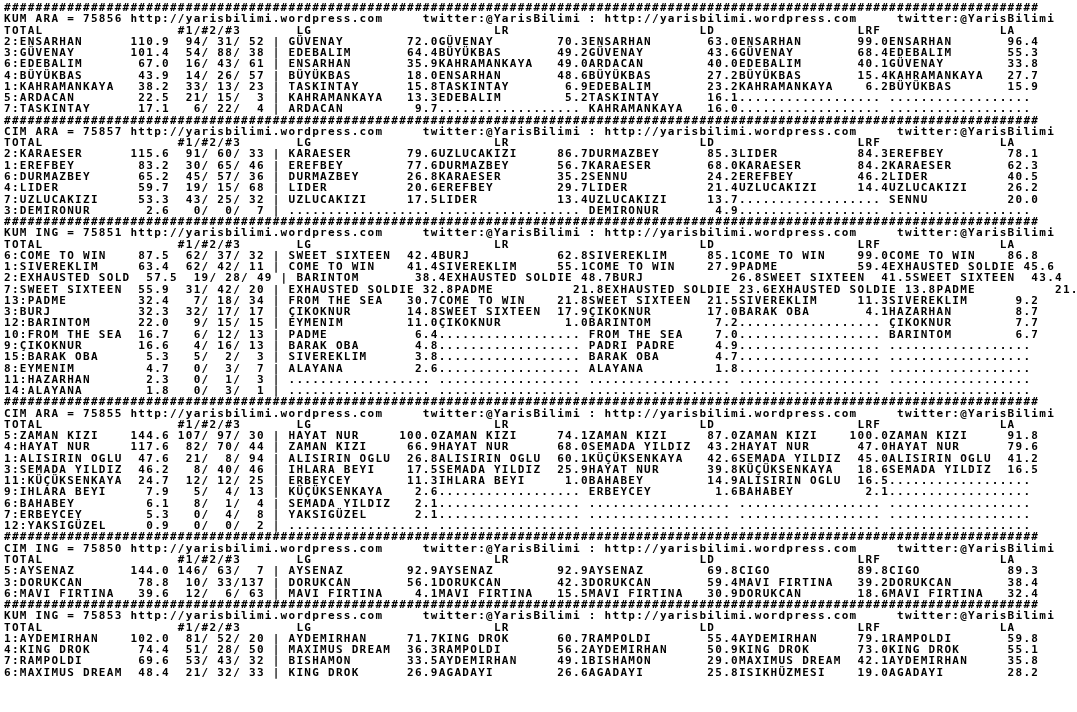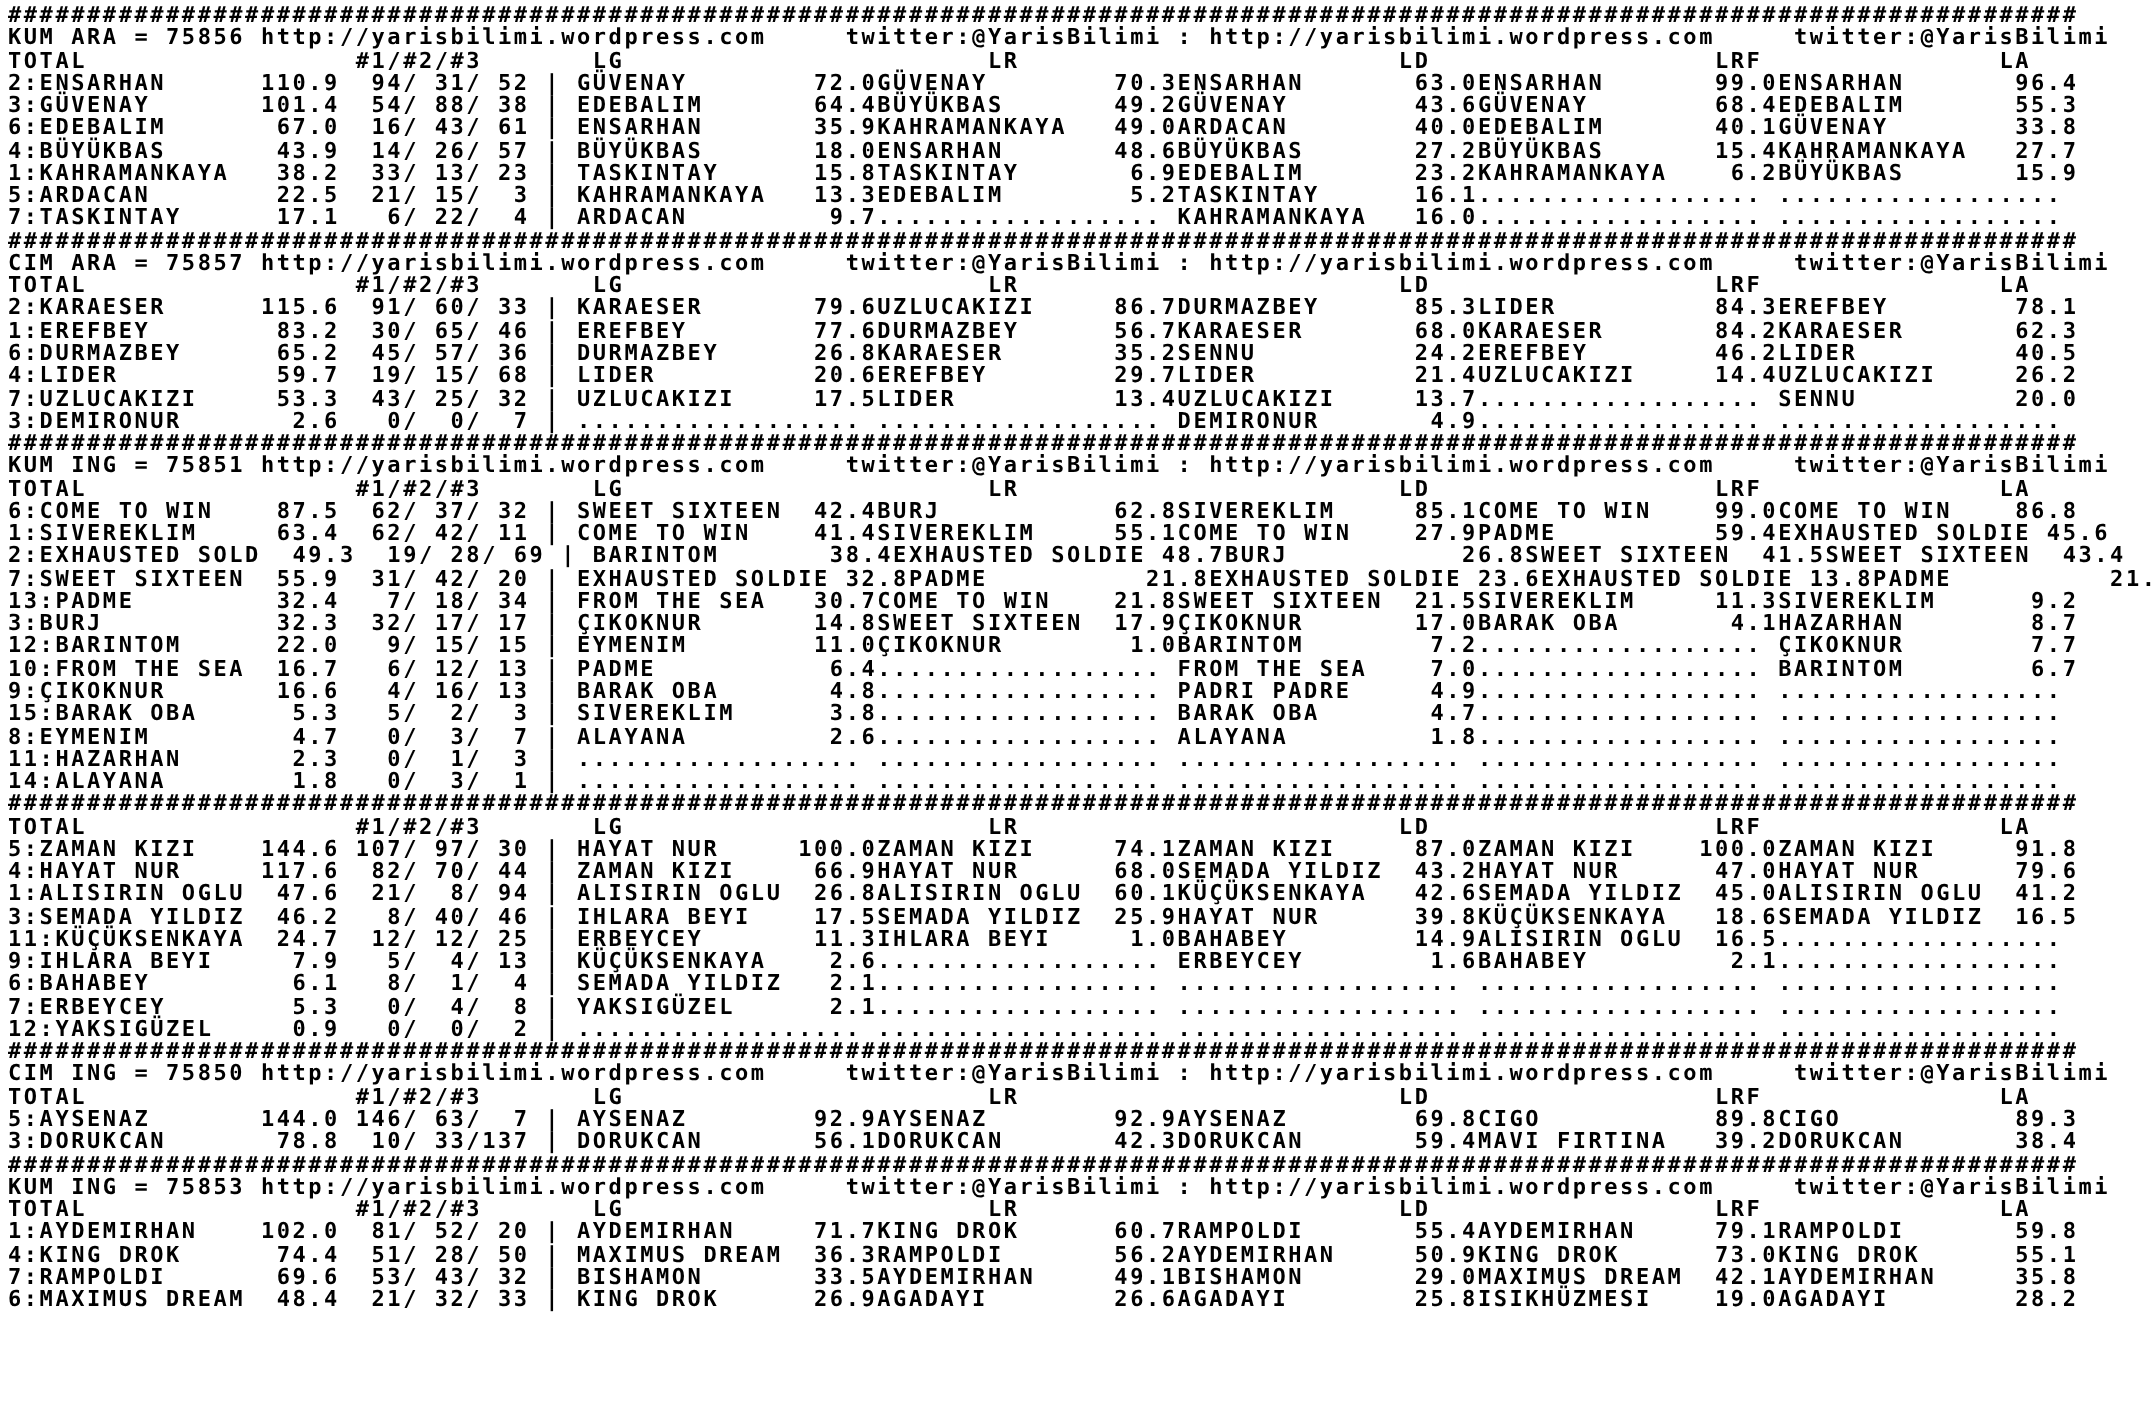--- a/index.html
+++ b/index.html
@@ -48,47 +48,49 @@
     <div class="tline">1:EREFBEY        83.2  30/ 65/ 46 | EREFBEY        77.6DURMAZBEY      56.7KARAESER       68.0KARAESER       84.2KARAESER       62.3</div>
     <div class="tline">6:DURMAZBEY      65.2  45/ 57/ 36 | DURMAZBEY      26.8KARAESER       35.2SENNU          24.2EREFBEY        46.2LIDER          40.5</div>
     <div class="tline">4:LIDER          59.7  19/ 15/ 68 | LIDER          20.6EREFBEY        29.7LIDER          21.4UZLUCAKIZI     14.4UZLUCAKIZI     26.2</div>
     <div class="tline">7:UZLUCAKIZI     53.3  43/ 25/ 32 | UZLUCAKIZI     17.5LIDER          13.4UZLUCAKIZI     13.7.................. SENNU          20.0</div>
     <div class="tline">3:DEMIRONUR       2.6   0/  0/  7 | .................. .................. DEMIRONUR       4.9.................. .................. </div>
     <div class="tline">###################################################################################################################################</div>
     <div class="tline">KUM ING = 75851 http://yarisbilimi.wordpress.com     twitter:@YarisBilimi : http://yarisbilimi.wordpress.com     twitter:@YarisBilimi</div>
     <div class="tline">TOTAL                 #1/#2/#3       LG                       LR                        LD                  LRF               LA   </div>
     <div class="tline">6:COME TO WIN    87.5  62/ 37/ 32 | SWEET SIXTEEN  42.4BURJ           62.8SIVEREKLIM     85.1COME TO WIN    99.0COME TO WIN    86.8</div>
     <div class="tline">1:SIVEREKLIM     63.4  62/ 42/ 11 | COME TO WIN    41.4SIVEREKLIM     55.1COME TO WIN    27.9PADME          59.4EXHAUSTED SOLDIE 45.6</div>
-    <div class="tline">2:EXHAUSTED SOLD  49.3  19/ 28/ 69 | BARINTOM       38.4EXHAUSTED SOLDIE 48.7BURJ           26.8SWEET SIXTEEN  41.5SWEET SIXTEEN  43.4</div>
+    <div class="tline">2:EXHAUSTED SOLD  57.5  19/ 28/ 49 | BARINTOM       38.4EXHAUSTED SOLDIE 48.7BURJ           26.8SWEET SIXTEEN  41.5SWEET SIXTEEN  43.4</div>
     <div class="tline">7:SWEET SIXTEEN  55.9  31/ 42/ 20 | EXHAUSTED SOLDIE 32.8PADME          21.8EXHAUSTED SOLDIE 23.6EXHAUSTED SOLDIE 13.8PADME          21.0</div>
     <div class="tline">13:PADME         32.4   7/ 18/ 34 | FROM THE SEA   30.7COME TO WIN    21.8SWEET SIXTEEN  21.5SIVEREKLIM     11.3SIVEREKLIM      9.2</div>
     <div class="tline">3:BURJ           32.3  32/ 17/ 17 | ÇIKOKNUR       14.8SWEET SIXTEEN  17.9ÇIKOKNUR       17.0BARAK OBA       4.1HAZARHAN        8.7</div>
     <div class="tline">12:BARINTOM      22.0   9/ 15/ 15 | EYMENIM        11.0ÇIKOKNUR        1.0BARINTOM        7.2.................. ÇIKOKNUR        7.7</div>
     <div class="tline">10:FROM THE SEA  16.7   6/ 12/ 13 | PADME           6.4.................. FROM THE SEA    7.0.................. BARINTOM        6.7</div>
     <div class="tline">9:ÇIKOKNUR       16.6   4/ 16/ 13 | BARAK OBA       4.8.................. PADRI PADRE     4.9.................. .................. </div>
     <div class="tline">15:BARAK OBA      5.3   5/  2/  3 | SIVEREKLIM      3.8.................. BARAK OBA       4.7.................. .................. </div>
     <div class="tline">8:EYMENIM         4.7   0/  3/  7 | ALAYANA         2.6.................. ALAYANA         1.8.................. .................. </div>
     <div class="tline">11:HAZARHAN       2.3   0/  1/  3 | .................. .................. .................. .................. .................. </div>
     <div class="tline">14:ALAYANA        1.8   0/  3/  1 | .................. .................. .................. .................. .................. </div>
     <div class="tline">###################################################################################################################################</div>
+    <div class="tline">CIM ARA = 75855 http://yarisbilimi.wordpress.com     twitter:@YarisBilimi : http://yarisbilimi.wordpress.com     twitter:@YarisBilimi</div>
     <div class="tline">TOTAL                 #1/#2/#3       LG                       LR                        LD                  LRF               LA   </div>
     <div class="tline">5:ZAMAN KIZI    144.6 107/ 97/ 30 | HAYAT NUR     100.0ZAMAN KIZI     74.1ZAMAN KIZI     87.0ZAMAN KIZI    100.0ZAMAN KIZI     91.8</div>
     <div class="tline">4:HAYAT NUR     117.6  82/ 70/ 44 | ZAMAN KIZI     66.9HAYAT NUR      68.0SEMADA YILDIZ  43.2HAYAT NUR      47.0HAYAT NUR      79.6</div>
     <div class="tline">1:ALISIRIN OGLU  47.6  21/  8/ 94 | ALISIRIN OGLU  26.8ALISIRIN OGLU  60.1KÜÇÜKSENKAYA   42.6SEMADA YILDIZ  45.0ALISIRIN OGLU  41.2</div>
     <div class="tline">3:SEMADA YILDIZ  46.2   8/ 40/ 46 | IHLARA BEYI    17.5SEMADA YILDIZ  25.9HAYAT NUR      39.8KÜÇÜKSENKAYA   18.6SEMADA YILDIZ  16.5</div>
     <div class="tline">11:KÜÇÜKSENKAYA  24.7  12/ 12/ 25 | ERBEYCEY       11.3IHLARA BEYI     1.0BAHABEY        14.9ALISIRIN OGLU  16.5.................. </div>
     <div class="tline">9:IHLARA BEYI     7.9   5/  4/ 13 | KÜÇÜKSENKAYA    2.6.................. ERBEYCEY        1.6BAHABEY         2.1.................. </div>
     <div class="tline">6:BAHABEY         6.1   8/  1/  4 | SEMADA YILDIZ   2.1.................. .................. .................. .................. </div>
     <div class="tline">7:ERBEYCEY        5.3   0/  4/  8 | YAKSIGÜZEL      2.1.................. .................. .................. .................. </div>
     <div class="tline">12:YAKSIGÜZEL     0.9   0/  0/  2 | .................. .................. .................. .................. .................. </div>
     <div class="tline">###################################################################################################################################</div>
     <div class="tline">CIM ING = 75850 http://yarisbilimi.wordpress.com     twitter:@YarisBilimi : http://yarisbilimi.wordpress.com     twitter:@YarisBilimi</div>
     <div class="tline">TOTAL                 #1/#2/#3       LG                       LR                        LD                  LRF               LA   </div>
     <div class="tline">5:AYSENAZ       144.0 146/ 63/  7 | AYSENAZ        92.9AYSENAZ        92.9AYSENAZ        69.8CIGO           89.8CIGO           89.3</div>
     <div class="tline">3:DORUKCAN       78.8  10/ 33/137 | DORUKCAN       56.1DORUKCAN       42.3DORUKCAN       59.4MAVI FIRTINA   39.2DORUKCAN       38.4</div>
+    <div class="tline">6:MAVI FIRTINA   39.6  12/  6/ 63 | MAVI FIRTINA    4.1MAVI FIRTINA   15.5MAVI FIRTINA   30.9DORUKCAN       18.6MAVI FIRTINA   32.4</div>
     <div class="tline">###################################################################################################################################</div>
     <div class="tline">KUM ING = 75853 http://yarisbilimi.wordpress.com     twitter:@YarisBilimi : http://yarisbilimi.wordpress.com     twitter:@YarisBilimi</div>
     <div class="tline">TOTAL                 #1/#2/#3       LG                       LR                        LD                  LRF               LA   </div>
     <div class="tline">1:AYDEMIRHAN    102.0  81/ 52/ 20 | AYDEMIRHAN     71.7KING DROK      60.7RAMPOLDI       55.4AYDEMIRHAN     79.1RAMPOLDI       59.8</div>
     <div class="tline">4:KING DROK      74.4  51/ 28/ 50 | MAXIMUS DREAM  36.3RAMPOLDI       56.2AYDEMIRHAN     50.9KING DROK      73.0KING DROK      55.1</div>
     <div class="tline">7:RAMPOLDI       69.6  53/ 43/ 32 | BISHAMON       33.5AYDEMIRHAN     49.1BISHAMON       29.0MAXIMUS DREAM  42.1AYDEMIRHAN     35.8</div>
     <div class="tline">6:MAXIMUS DREAM  48.4  21/ 32/ 33 | KING DROK      26.9AGADAYI        26.6AGADAYI        25.8ISIKHÜZMESI    19.0AGADAYI        28.2</div>
   </div>
 
 </body></html>

